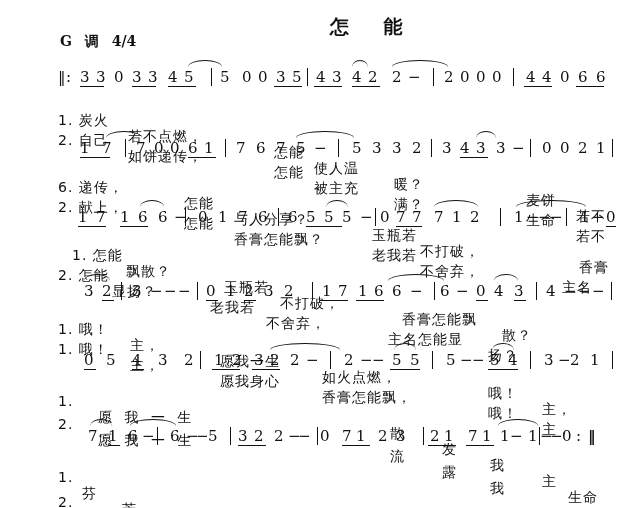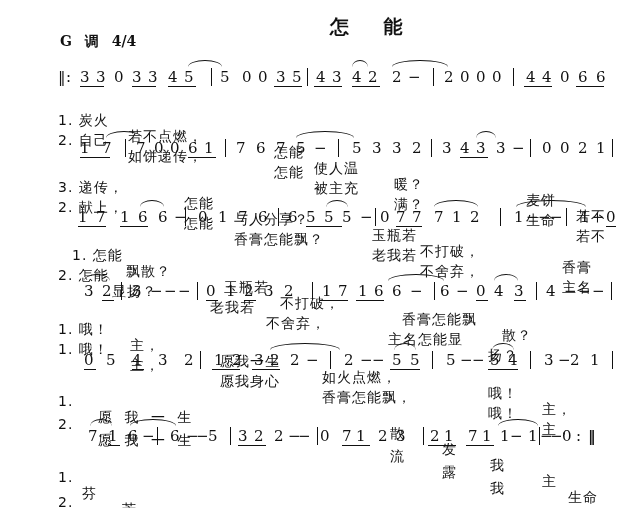--- a/index.html
+++ b/index.html
@@ -124,26 +124,26 @@
 <div class="bar" style="left:530px; top:139px;"></div>
 <div class="bar" style="left:612px; top:139px;"></div>
 <div class="ul" style="left:80px; top:157px; width:30px;"></div>
 <div class="ul" style="left:188px; top:157px; width:28px;"></div>
 <div class="ul" style="left:460px; top:157px; width:28px;"></div>
 <div class="slur" style="left:106px; top:131px; width:36px;"></div>
 <div class="slur" style="left:296px; top:131px; width:58px;"></div>
 <div class="slur" style="left:476px; top:131px; width:20px;"></div>
 
 <div class="lyr" style="left:58px; top:163px;">
-  <span style="position:absolute;left:0">3. 递传，</span>
+  <span style="position:absolute;left:0">6. 递传，</span>
   <span style="position:absolute;left:126px">怎能</span>
   <span style="position:absolute;left:176px">与人分享？</span>
   <span style="position:absolute;left:314px">玉瓶若</span>
   <span style="position:absolute;left:362px">不打破，</span>
-  <span style="position:absolute;left:504px">香膏</span>
+  <span style="position:absolute;left:521px">香膏</span>
 </div>
 <div class="lyr" style="left:58px; top:183px;">
   <span style="position:absolute;left:0">2. 献上，</span>
   <span style="position:absolute;left:126px">怎能</span>
   <span style="position:absolute;left:176px">香膏怎能飘？</span>
   <span style="position:absolute;left:314px">老我若</span>
   <span style="position:absolute;left:362px">不舍弃，</span>
   <span style="position:absolute;left:504px">主名</span>
 </div>
 

